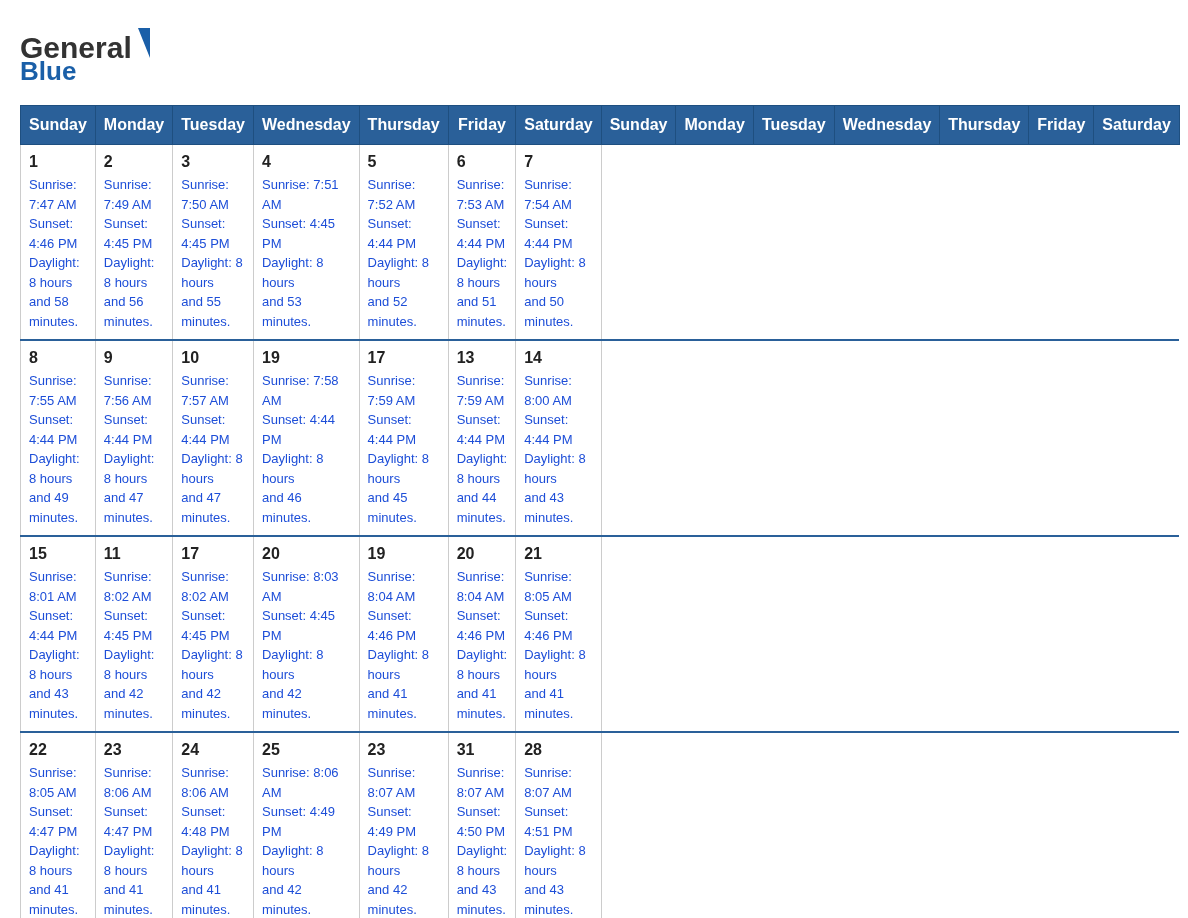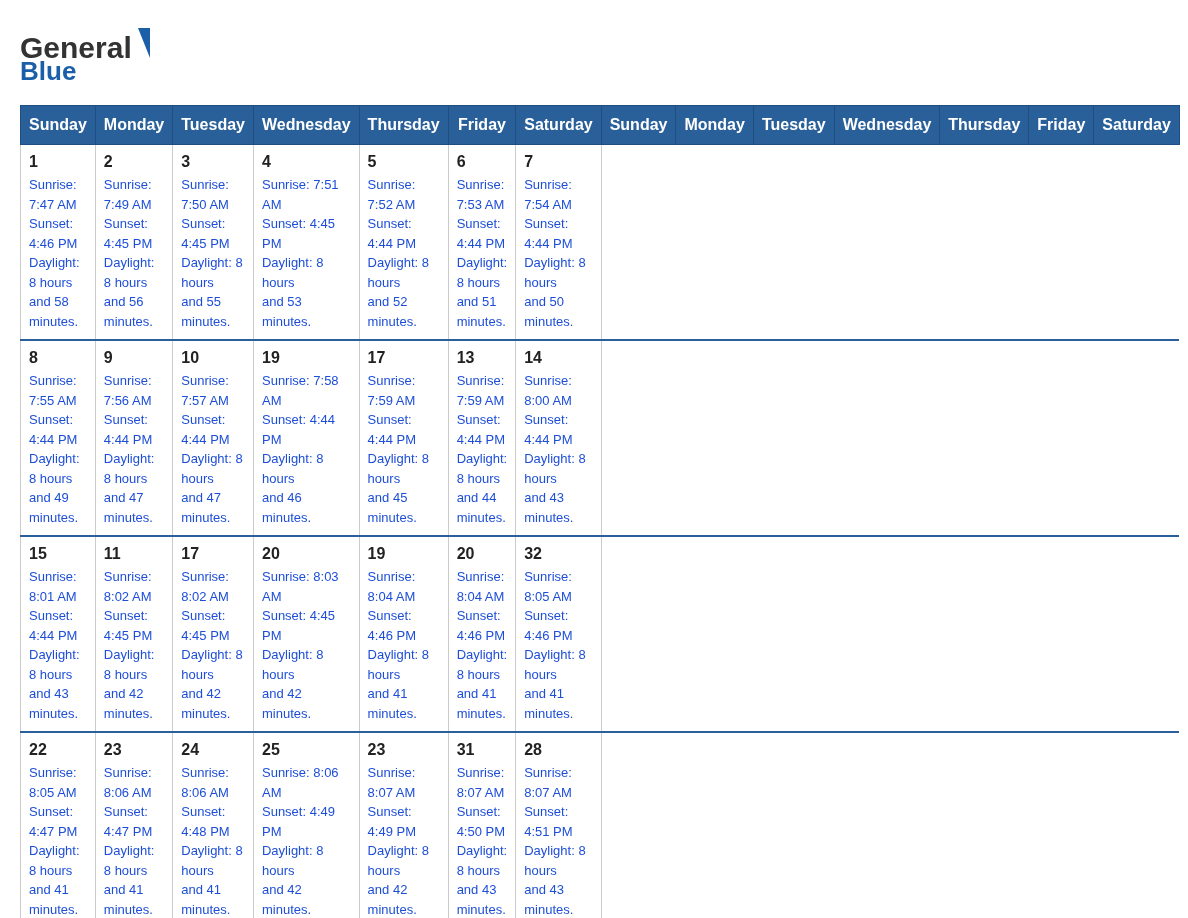--- a/index.html
+++ b/index.html
@@ -291,21 +291,21 @@
         <td>
         <span class="day-num">20</span>
         <div class="day-info">
           Sunrise: 8:04 AM<br>
           Sunset: 4:46 PM<br>
           Daylight: 8 hours<br>
           and 41 minutes.
         </div>
       </td>
         <td>
-        <span class="day-num">32</span>
+        <span class="day-num">21</span>
         <div class="day-info">
           Sunrise: 8:05 AM<br>
           Sunset: 4:46 PM<br>
           Daylight: 8 hours<br>
           and 41 minutes.
         </div>
       </td>
       </tr>
       <tr>
         <td>

